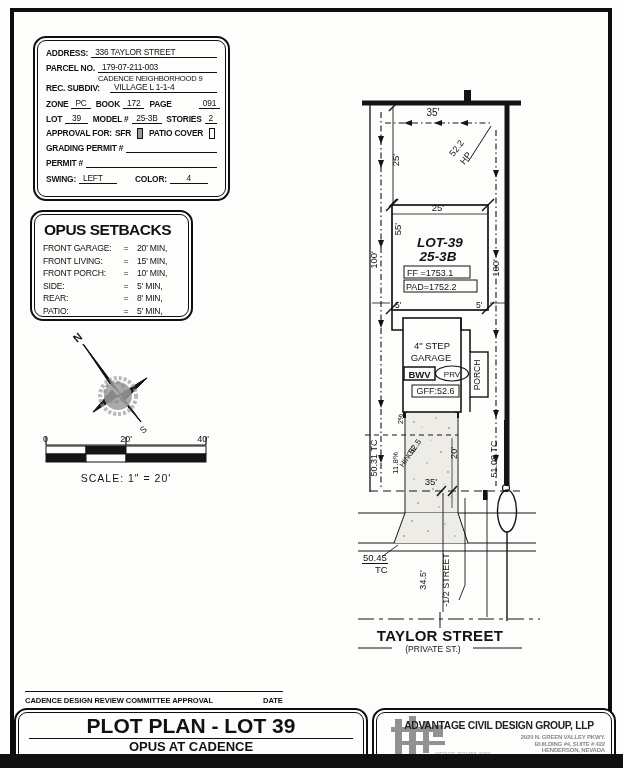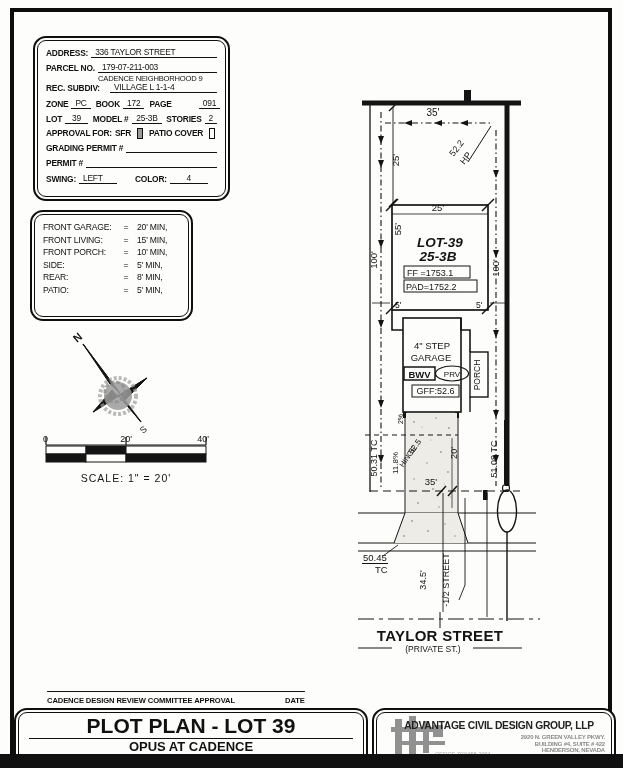--- a/index.html
+++ b/index.html
@@ -23,21 +23,21 @@
   .cbox{display:inline-block;width:9px;height:9px;border:1.3px solid #111;margin:0 2px -1px 3px;}
   .cbox.filled{background:#9a9a9a;}
   .indent{margin-left:52px;margin-bottom:0px;margin-top:-3px;}
 
   
   .sb-title{font-size:15.5px;font-weight:700;letter-spacing:-0.5px;margin:0 0 3px 1px;}
   .sbrow{display:flex;font-size:8.6px;line-height:12.6px;letter-spacing:-0.2px;}
   .sbl{width:72px;}
   .sbe{width:22px;text-align:center;}
 
-  .committee{position:absolute;left:47px;top:696px;width:280px;z-index:3;font-size:7.6px;font-weight:700;letter-spacing:-0.1px;}
+  .committee{position:absolute;left:25px;top:696px;width:280px;z-index:3;font-size:7.6px;font-weight:700;letter-spacing:-0.1px;}
   .committee .line{position:absolute;left:0;top:-5px;width:258px;border-top:1.6px solid #111;}
   .committee .date{position:absolute;left:238px;top:0;text-align:center;}
 
   .titlebox{left:14px;top:708px;width:346px;height:54px;}
   .titlebox .dbox-inner{padding:1px 6px;text-align:center;}
   .sheet-title{font-size:21px;font-weight:700;letter-spacing:0px;line-height:24px;}
   .title-rule{border-top:1.6px solid #111;margin:0 4px;}
   .sheet-sub{font-size:13px;font-weight:700;line-height:16px;}
 
   .compbox{left:372px;top:708px;width:236px;height:54px;}
@@ -268,20 +268,21 @@
         <span class="ilabel">SWING:</span>
         <span class="ival" style="width:30px;">LEFT</span>
         <span class="ilabel" style="margin-left:18px;">COLOR:</span>
         <span class="ival" style="width:30px;text-align:center;">4</span>
       </div>
     </div>
   </div>
 
   <div class="dbox" style="left:30px;top:210px;width:155px;height:103px;">
     <div class="dbox-inner">
+      <div class="sb-title">OPUS SETBACKS</div>
       <div class="sbrow">
         <span class="sbl">FRONT GARAGE:</span>
         <span class="sbe">=</span>
         <span>20' MIN,</span>
       </div>
       <div class="sbrow">
         <span class="sbl">FRONT LIVING:</span>
         <span class="sbe">=</span>
         <span>15' MIN,</span>
       </div>

